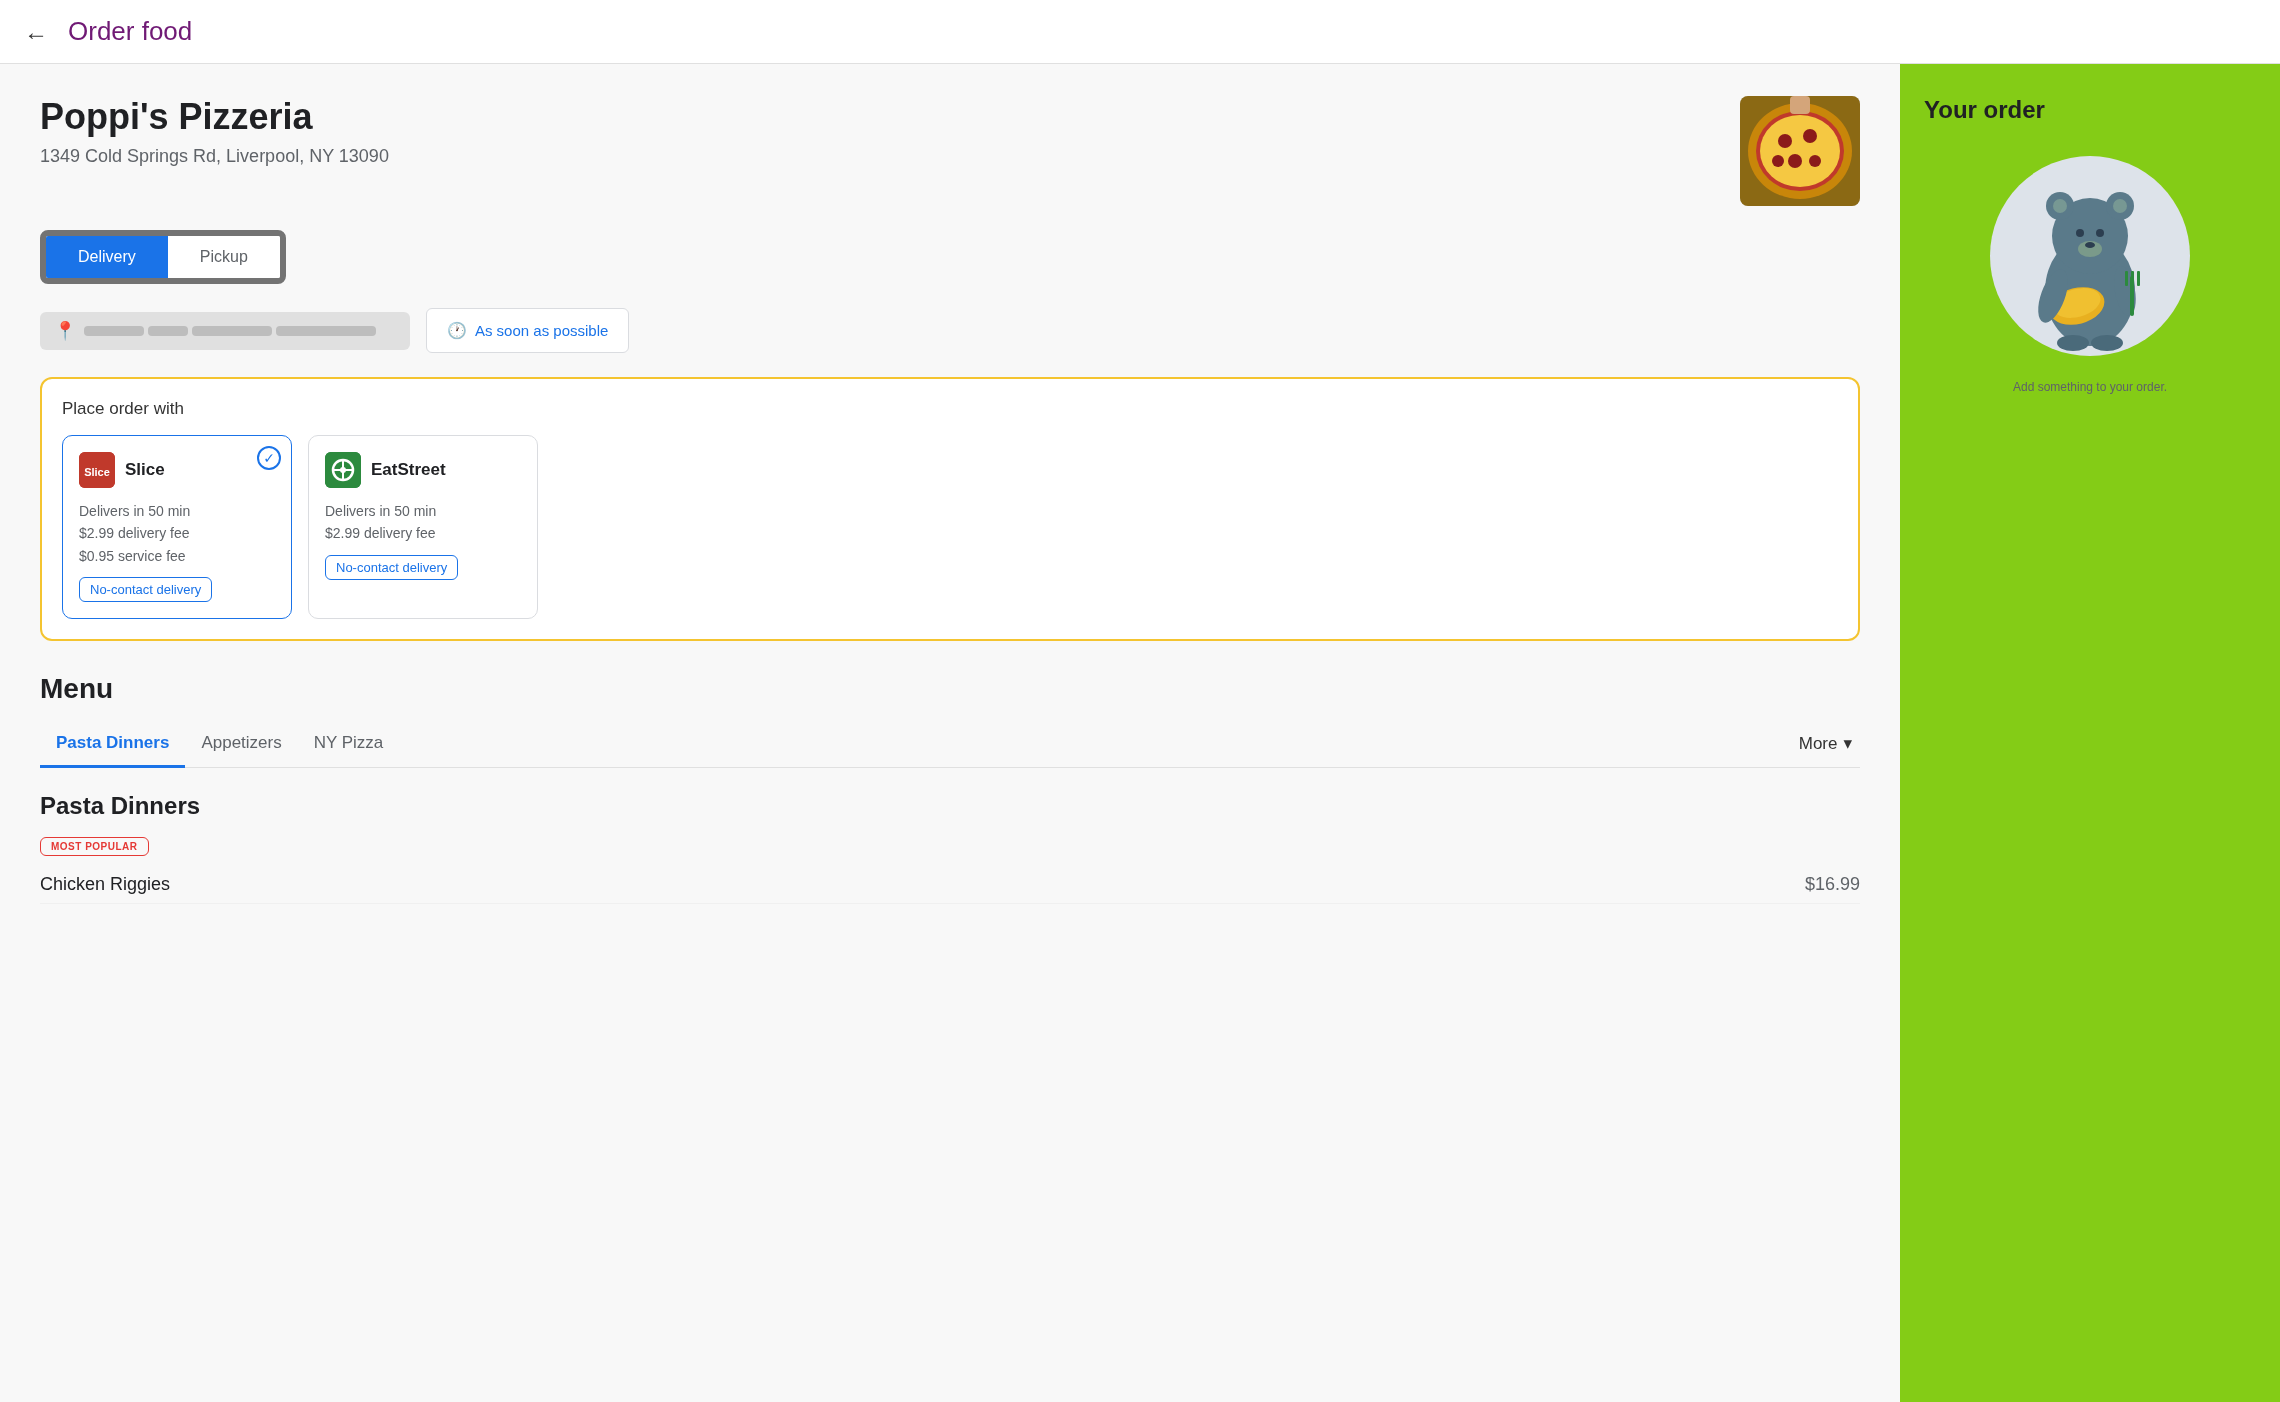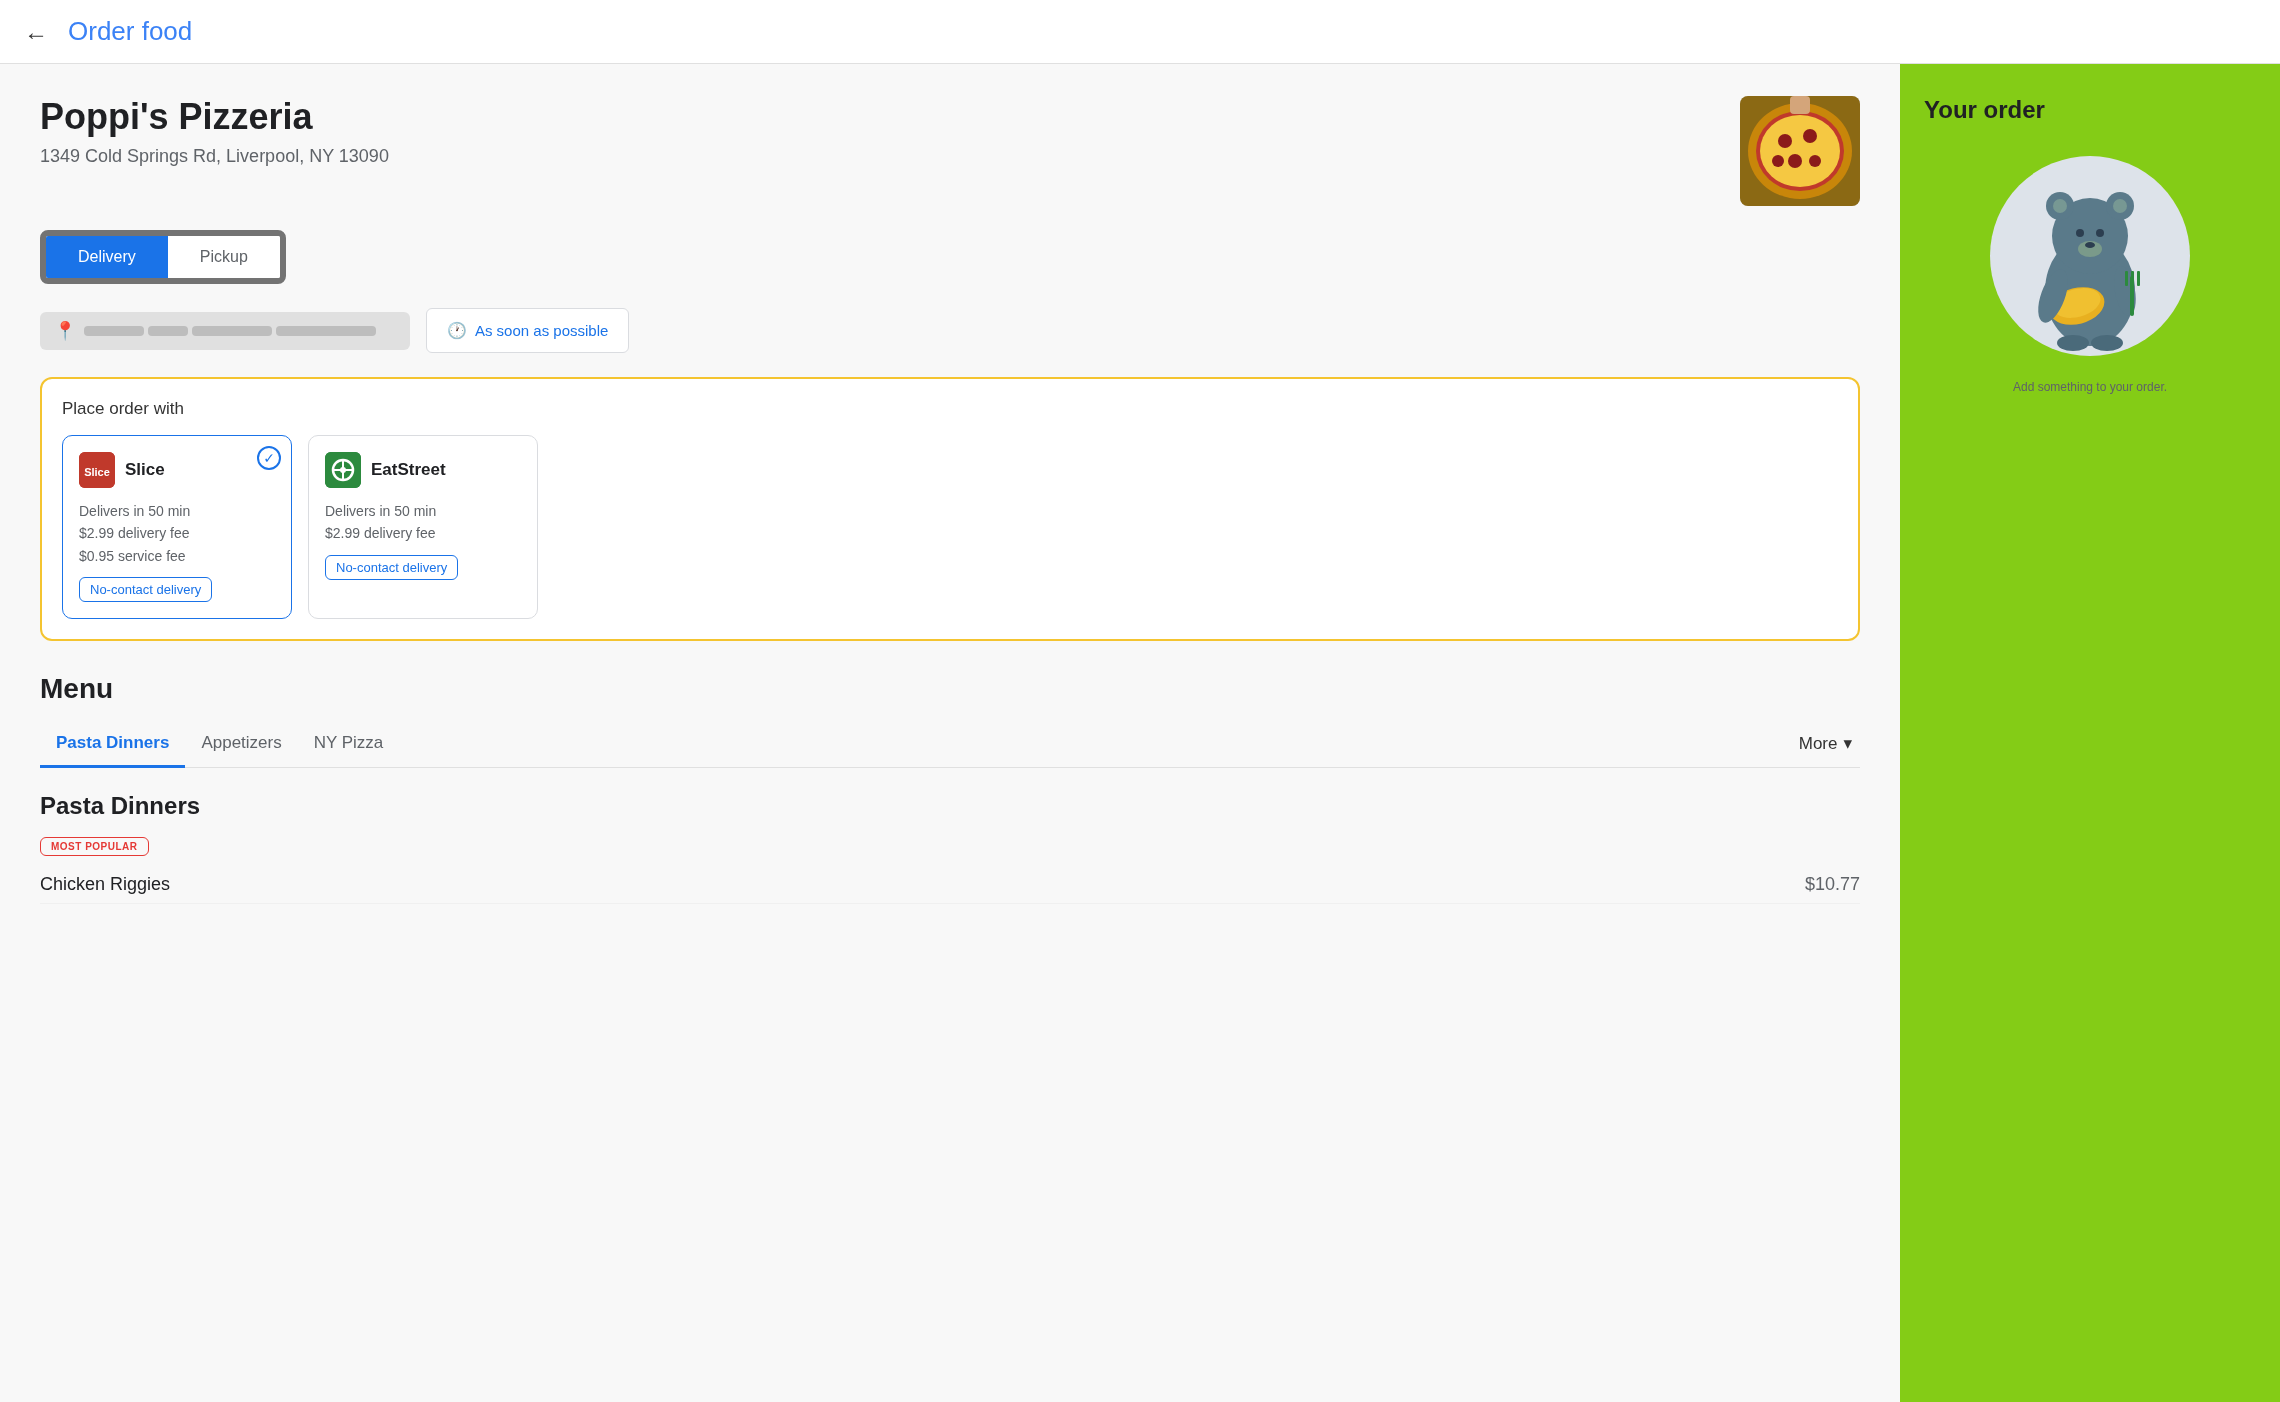--- a/index.html
+++ b/index.html
@@ -20,21 +20,21 @@
     }
     .topbar-back {
       cursor: pointer;
       margin-right: 20px;
       font-size: 24px;
       color: #333;
     }
     .topbar-title {
       font-size: 26px;
       font-weight: 500;
-      color: #3b82f6;
+      color: #701a75;
     }
 
     
     .layout {
       display: flex;
       max-width: 100%;
     }
 
     
     .main {
@@ -469,21 +469,21 @@
         <div class="menu-tab-more">
           <span>More</span>
           <span>▾</span>
         </div>
       </div>
 
       <div class="category-section-title">Pasta Dinners</div>
       <div class="most-popular-badge">MOST POPULAR</div>
       <div class="menu-item-row">
         <span class="menu-item-name">Chicken Riggies</span>
-        <span class="menu-item-price">$10.77</span>
+        <span class="menu-item-price">$16.99</span>
       </div>
     </div>
 
   </div>
 
   <div class="sidebar">
     <div class="sidebar-title">Your order</div>
 
     <div class="empty-order-illustration">
       <svg width="170" height="190" viewBox="0 0 170 190">

